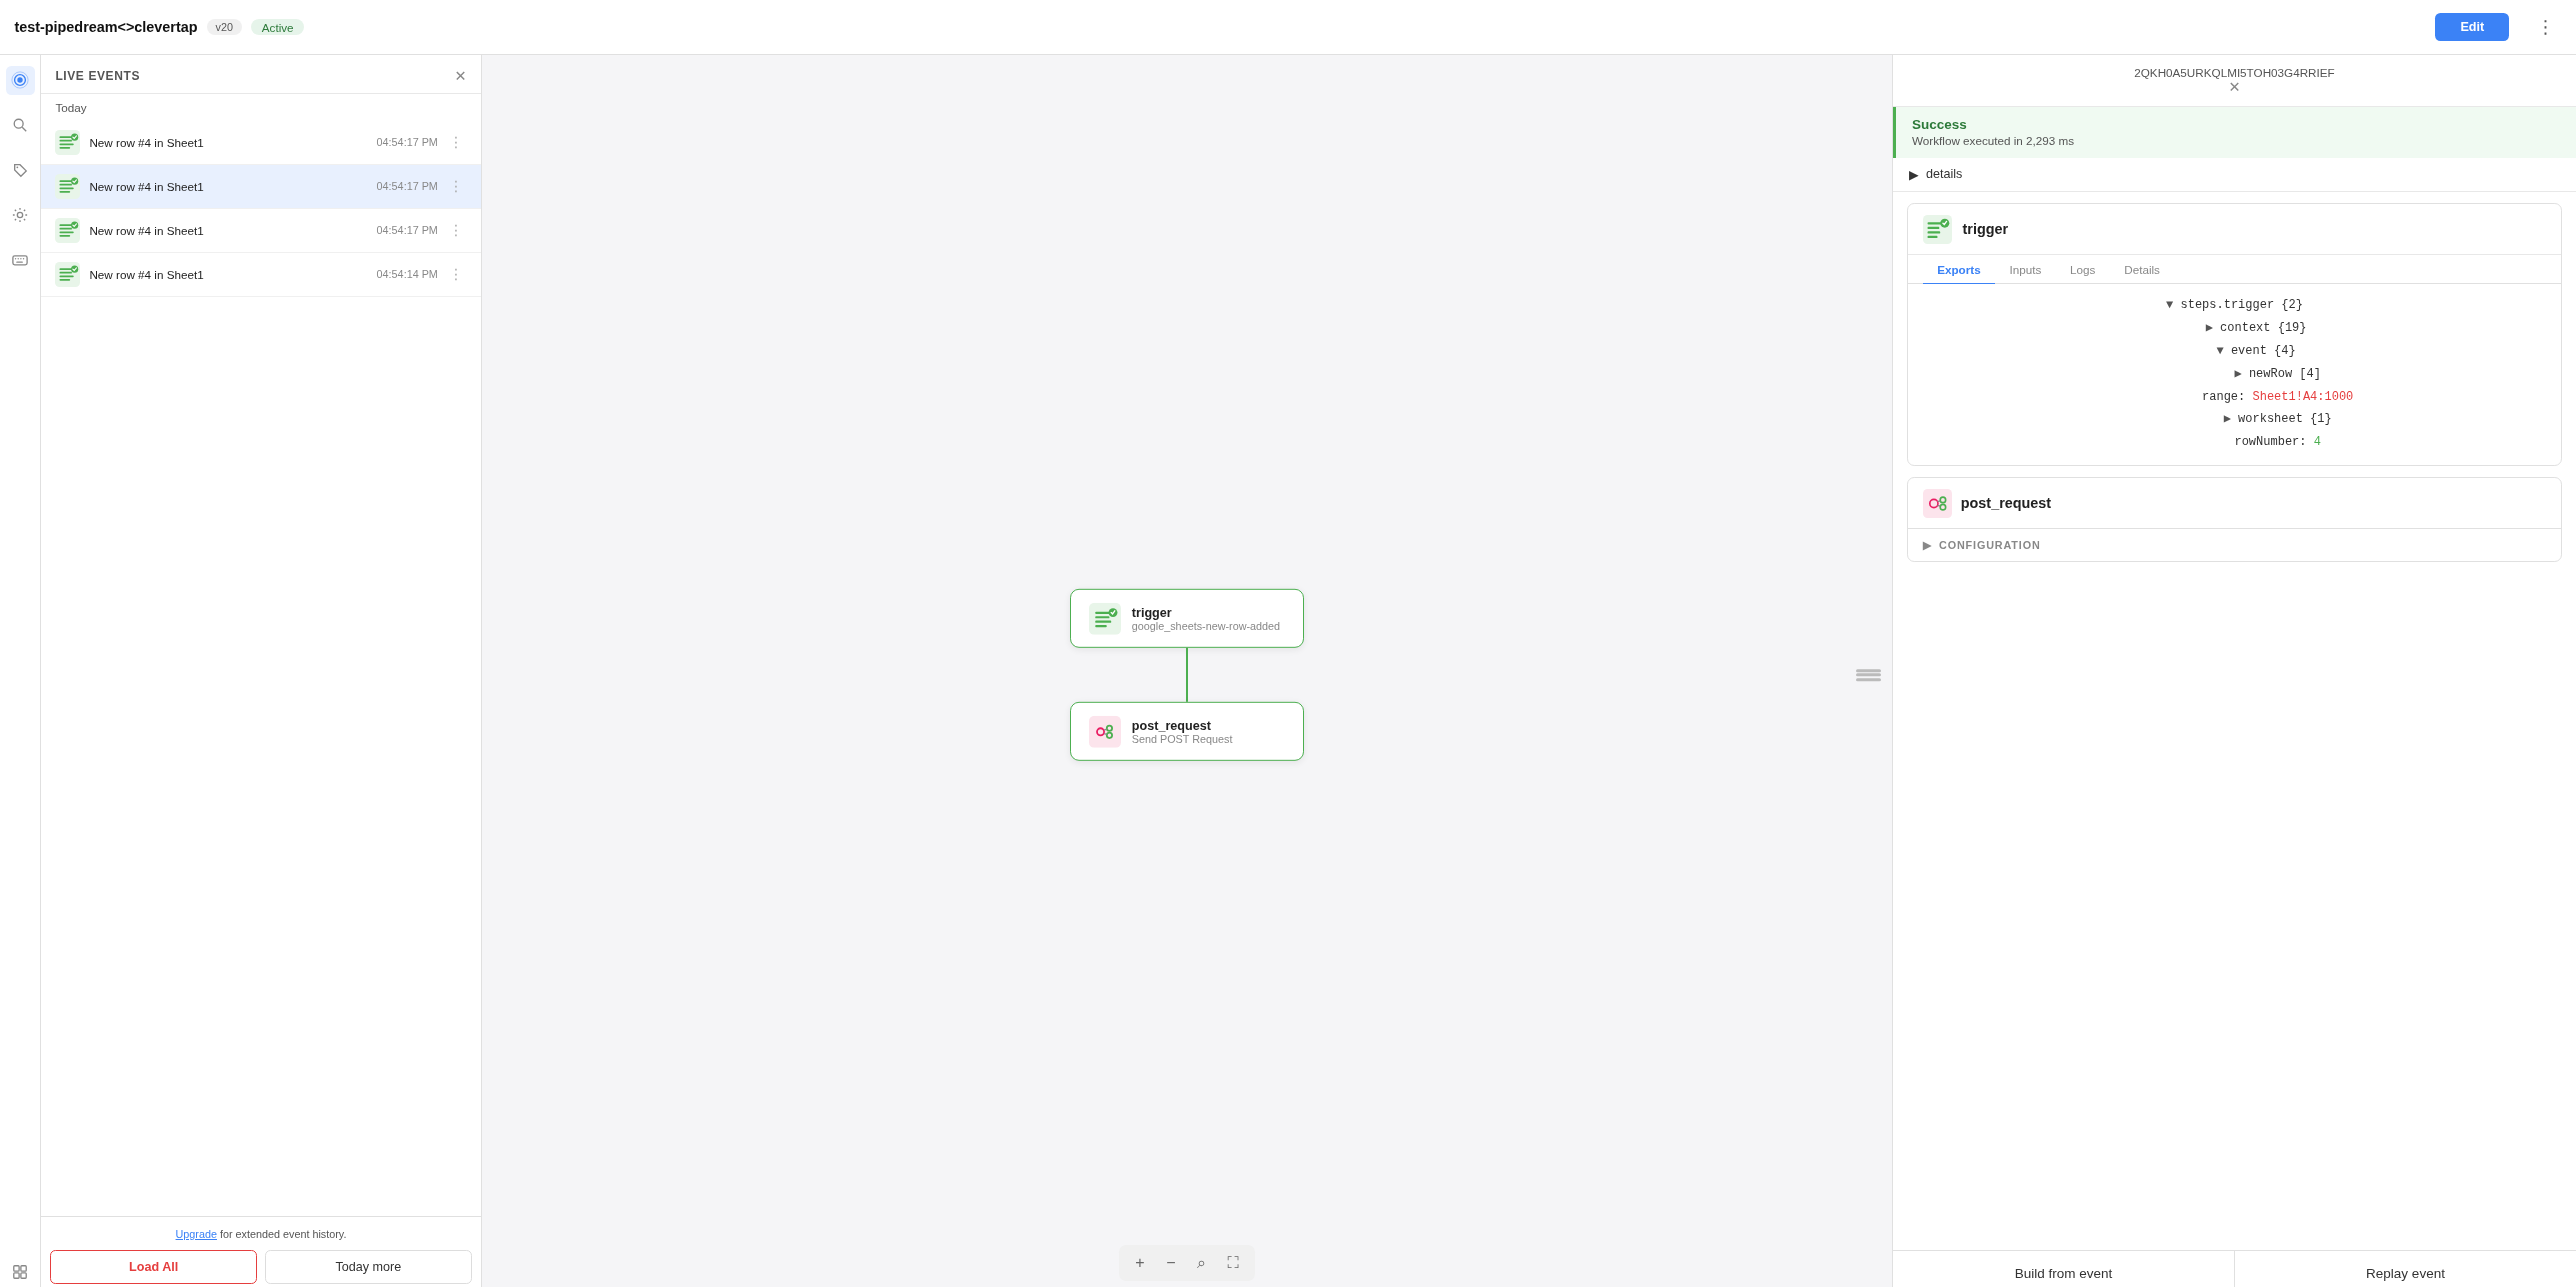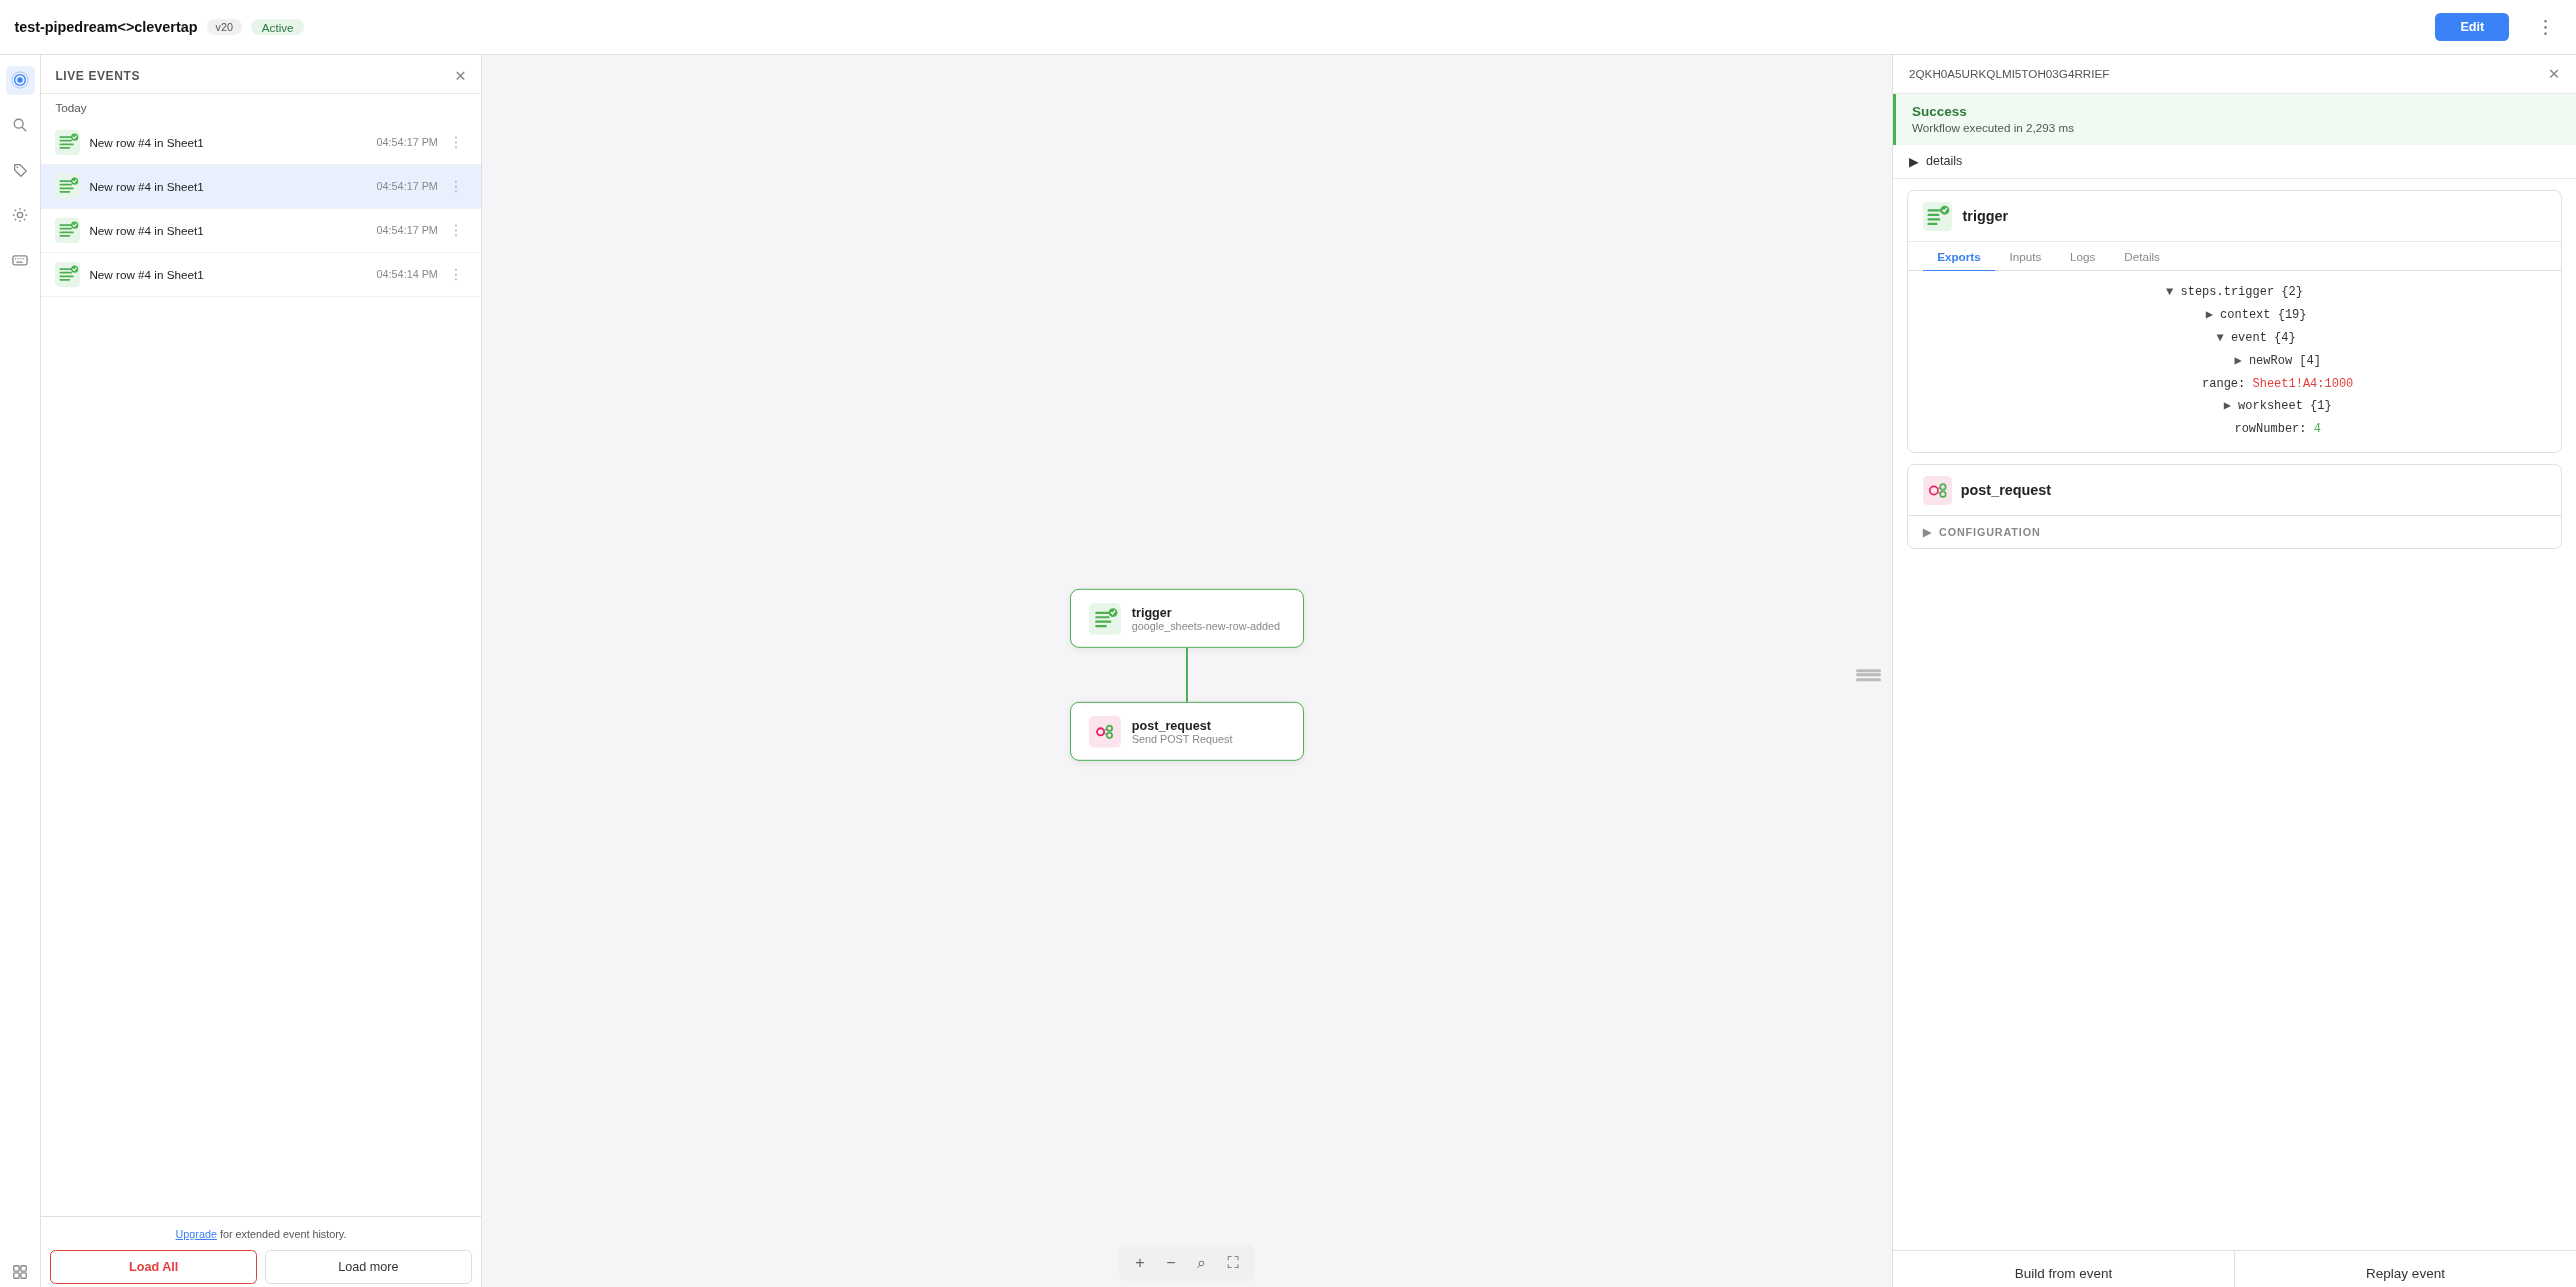--- a/index.html
+++ b/index.html
@@ -124,21 +124,21 @@
       width: 25px; height: 2.7px; background: #bbb; border-radius: 1.8px;
     }
 
     
     .right-panel {
       width: 684px; background: #fff; border-left: 0.9px solid #e0e0e0;
       display: flex; flex-direction: column; overflow: hidden;
     }
     .right-panel-header {
       display: flex; align-items: center; justify-content: space-between;
-      padding: 10.8px 16px; border-bottom: 0.9px solid #e8e8e8;
+      padding: 10.8px 16px; border-bottom: 0.9px solid #e8e8e8; flex-direction: column;
     }
     .event-id { font-size: 11.7px; color: #555; font-weight: 500; }
     .right-close-btn { background: none; border: none; cursor: pointer; color: #888; font-size: 14.4px; }
 
     .success-bar {
       background: #f0faf2; border-left: 3.6px solid #4caf50;
       padding: 10.8px 16px; margin: 0;
     }
     .success-title { font-size: 13.5px; font-weight: 700; color: #2d7a3a; }
     .success-sub { font-size: 11.7px; color: #555; margin-top: 1.8px; }
@@ -341,21 +341,21 @@
       </div>
 
     </div>
     <div class="panel-footer">
       <div class="upgrade-text">
         <a>Upgrade</a>
         <span>for extended event history.</span>
       </div>
       <div class="footer-buttons">
         <button class="clear-btn">Load All</button>
-        <button class="load-more-btn">Load more</button>
+        <button class="load-more-btn">Today more</button>
       </div>
     </div>
   </div>
 
   <div class="canvas">
     <div class="canvas-content">
       <div class="flow-node">
         <div class="flow-node-icon">
           <svg viewBox="0 0 36 36" fill="none">
             <rect width="36" height="36" rx="6" fill="#e8f5e9"></rect>

